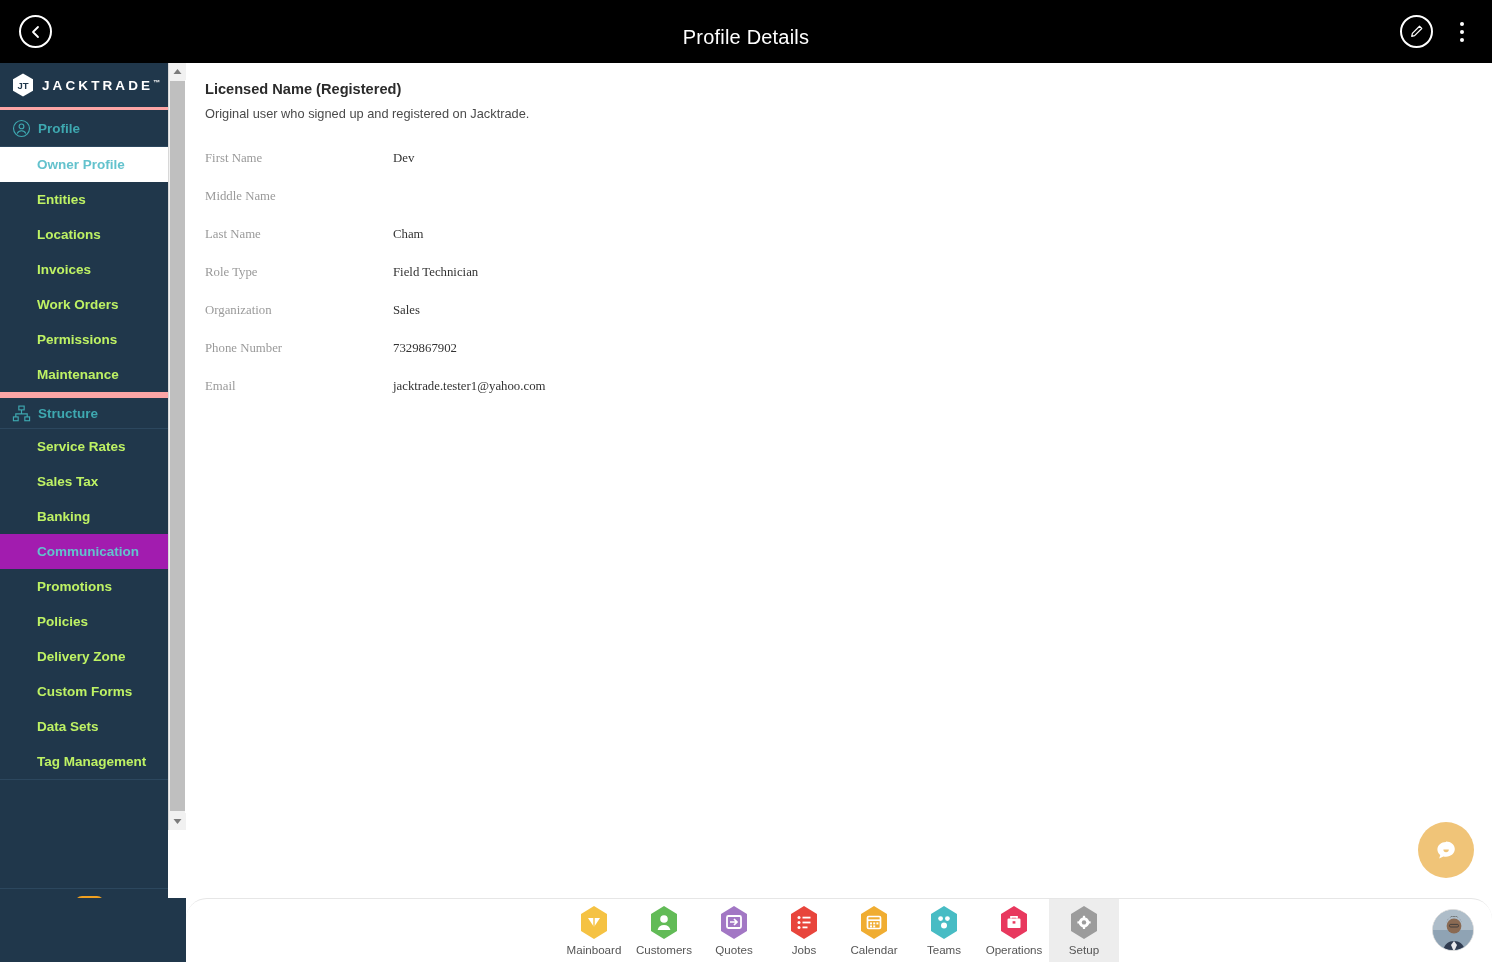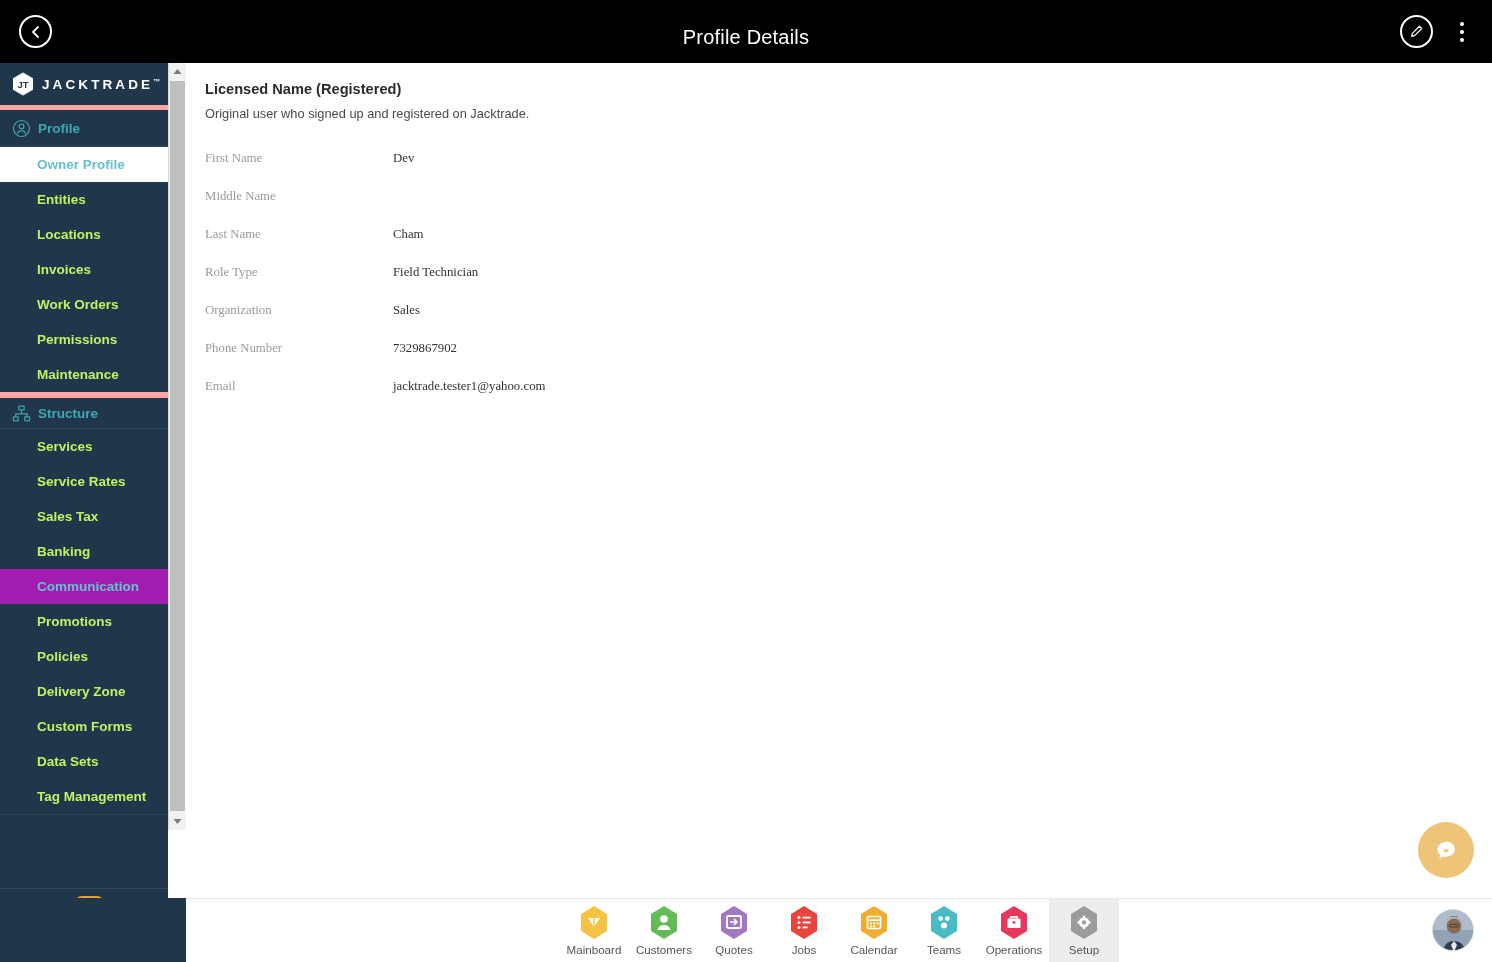--- a/index.html
+++ b/index.html
@@ -38,21 +38,21 @@
   }
   #kebab-btn i { display:block; width: 4px; height: 4px; border-radius: 50%; background: #ffffff; }
 
   
   #sidebar {
     position: absolute; top: 63px; left: 0; width: 168px; height: 899px;
     background: #20374b;
   }
   #logo-area {
     height: 47px; display: flex; align-items: center; padding-left: 12px;
-    border-bottom: 5px solid #fca5a5;
+    border-bottom: 3px solid #fca5a5;
   }
   #logo-hex { width: 22px; height: 24px; position: relative; flex: 0 0 auto; }
   #logo-text {
     color: #ffffff; font-size: 13.5px; font-weight: bold;
     letter-spacing: 3.1px; margin-left: 8px; position: relative;
   }
   #logo-tm { font-size: 7px; vertical-align: super; letter-spacing: 0; }
 
   .nav-scroll {
     position: absolute; top: 47px; left: 0; width: 168px; height: 770px;
@@ -112,21 +112,21 @@
   #section-sub { font-size: 12.8px; color: #4a4a4a; margin-top: 9px; }
   .field-row { display: flex; align-items: center; height: 38px; }
   #fields { margin-top: 18px; font-family: Liberation Serif, serif; }
   .field-label { width: 188px; font-size: 12.8px; color: #9a9a9a; }
   .field-value { font-size: 12.8px; color: #333333; }
 
   
   #bottom-bar {
     position: absolute; left: 186px; top: 898px; width: 1306px; height: 64px;
     background: #ffffff; border-top: 1px solid #e6e6e6;
-    display: flex; align-items: center; justify-content: center;
+    display: flex; align-items: center; justify-content: center; border-radius: 21px;
   }
   .bnav {
     width: 70px; height: 64px; display: flex; flex-direction: column;
     align-items: center; justify-content: center; cursor: pointer;
   }
   .bnav.active { background: #ededed; }
   .bnav .blabel { font-size: 11.6px; color: #555555; margin-top: 3px; }
   .hexwrap { width: 32px; height: 35px; position: relative; }
 
   #chat-bubble {
@@ -218,23 +218,20 @@
         <svg width="19" height="19" viewBox="0 0 20 20">
           <rect x="7.2" y="2.2" width="5.6" height="4" fill="none" stroke="#3ea8b0" stroke-width="1.2"></rect>
           <rect x="1.5" y="13.6" width="5" height="4" fill="none" stroke="#3ea8b0" stroke-width="1.2"></rect>
           <rect x="13.5" y="13.6" width="5" height="4" fill="none" stroke="#3ea8b0" stroke-width="1.2"></rect>
           <path d="M10 6.2v4.2M4 13.6v-3.2h12v3.2" fill="none" stroke="#3ea8b0" stroke-width="1.2"></path>
         </svg>
       </span>
       <span>Structure</span>
     </div>
     <div class="nav-item">
-      <span>Services</span>
-      </div>
-    <div class="nav-item">
       <span>Service Rates</span>
       </div>
     <div class="nav-item">
       <span>Sales Tax</span>
       </div>
     <div class="nav-item">
       <span>Banking</span>
       </div>
     <div class="nav-item active-teal">
       <span>Communication</span>

